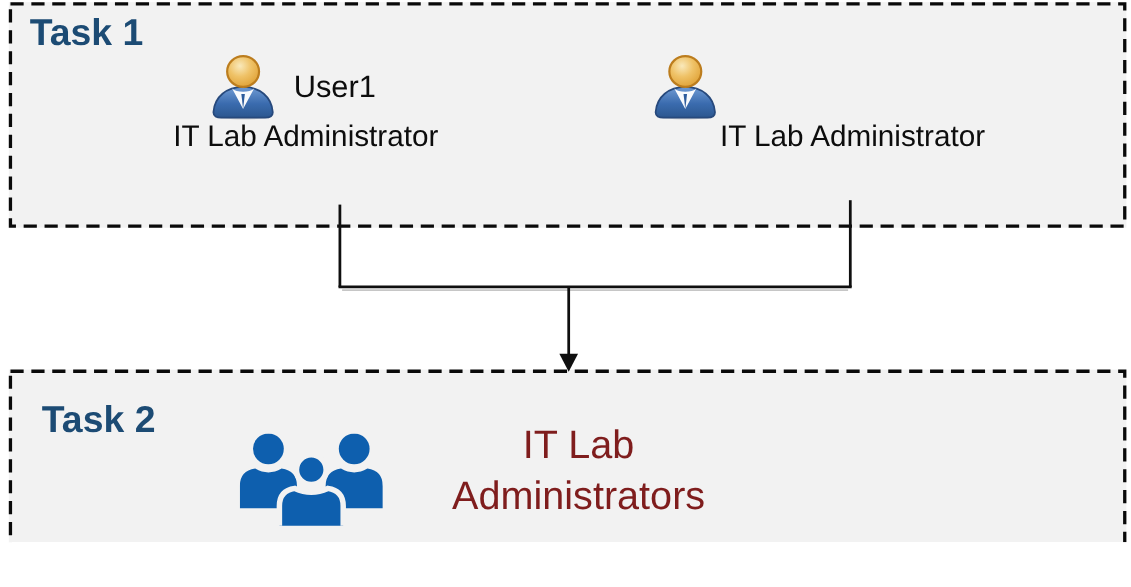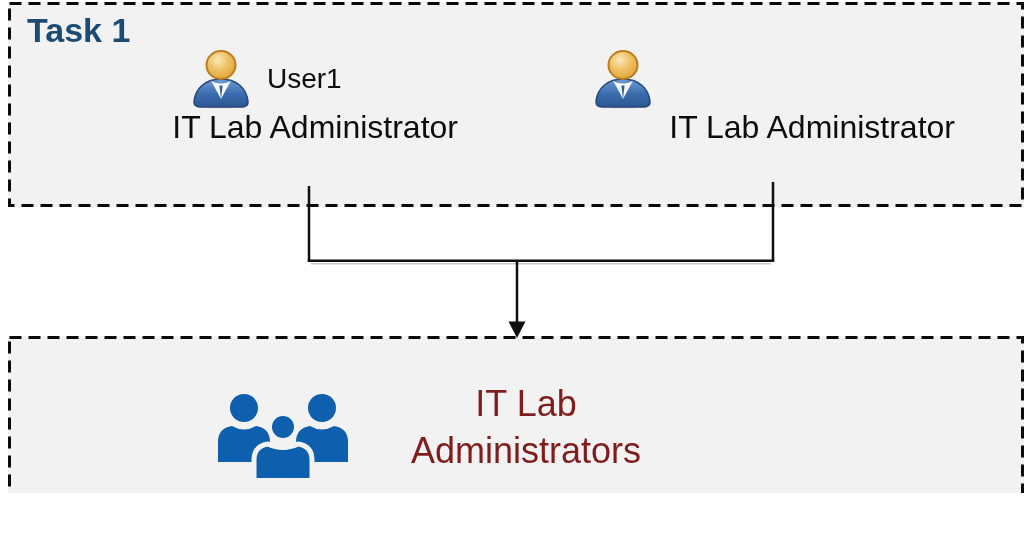--- a/index.html
+++ b/index.html
@@ -14,21 +14,21 @@
     position:absolute;font-size:34px;font-weight:bold;color:#1c4b74;
     white-space:nowrap;line-height:1.1;
   }
   #task1-label{left:19px;top:10px;}
   #task2-label{left:30px;top:28px;}
   .actor{position:absolute;display:flex;align-items:center;gap:15px;height:62px;}
   #actor-user1{left:182px;top:46px;}
   #actor-guest{left:584px;top:46px;}
   .actor-name{font-size:28px;color:#0d0d0d;white-space:nowrap;}
   .role{
-    position:absolute;width:360px;text-align:right;font-size:32px;
+    position:absolute;width:360px;text-align:center;font-size:27px;
     color:#0d0d0d;white-space:nowrap;line-height:1.1;
   }
   #role-user1{left:90px;top:108px;}
   #role-guest{left:587px;top:108px;}
   .group-row{position:absolute;left:210px;top:58px;display:flex;align-items:flex-start;}
   .group-icon-wrap{width:130px;height:84px;}
   .group-label{
     position:absolute;left:368px;top:44px;width:300px;text-align:center;
     font-size:36px;line-height:47px;color:#7f1d1d;
   }
@@ -75,20 +75,21 @@
 
     <div class="actor" id="actor-guest">
       <svg class="person-icon-svg" viewBox="0 0 62 60">
           <use href="#person-icon"></use>
         </svg>
     </div>
     <div class="role" id="role-guest">IT Lab Administrator</div>
   </div>
 
   <div class="task-box" id="task2-box">
+    <div class="task-label" id="task2-label">Task 2</div>
 
     <div class="group-row">
       <svg class="group-icon-wrap" viewBox="0 0 130 84">
         <g fill="#0e5fae">
           <circle cx="26" cy="14" r="14"></circle>
           <path d="M0,68 L0,48 Q0,34 14,32 Q26,39 38,32 Q52,34 52,48 L52,68 Z"></path>
           <circle cx="104" cy="14" r="14"></circle>
           <path d="M78,68 L78,48 Q78,34 92,32 Q104,39 116,32 Q130,34 130,48 L130,68 Z"></path>
         </g>
         <g fill="#0e5fae" stroke="#f2f2f2" stroke-width="5">

